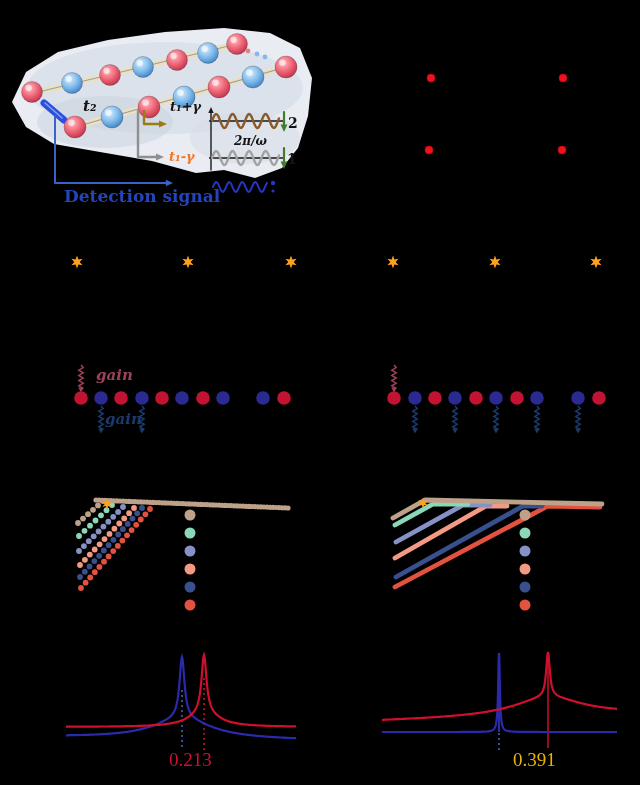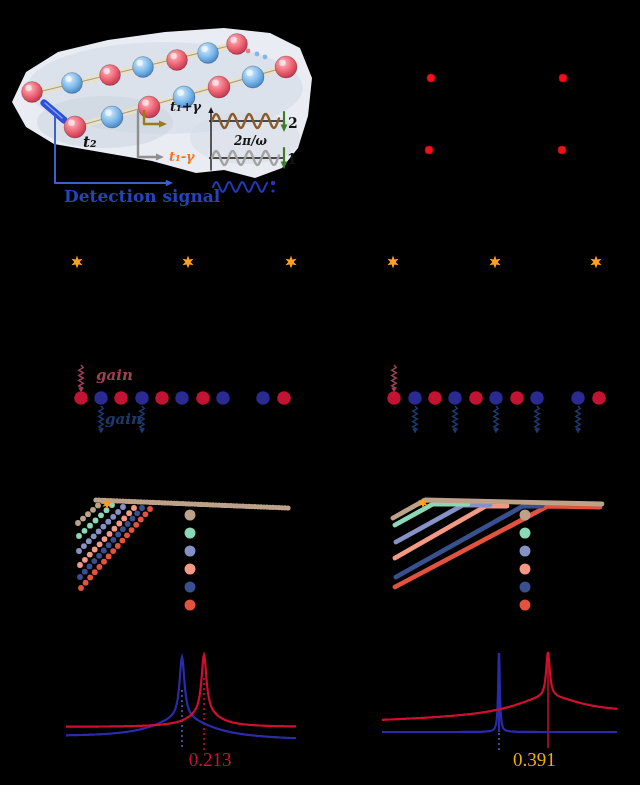--- a/index.html
+++ b/index.html
@@ -1,29 +1,29 @@
 <!DOCTYPE html>
 <html><head>
 <meta charset="utf-8">
 <style>
   html,body{margin:0;padding:0;background:#000;}
   .canvas{position:relative;width:640px;height:785px;background:#000;overflow:hidden;
           font-family:"DejaVu Serif",serif;}
   .canvas svg{position:absolute;left:0;top:0;}
   .lbl{position:absolute;line-height:1;white-space:nowrap;}
-  #lt2  {left:83px;top:97px;  font:italic 700 15px "DejaVu Serif",serif;color:#141414;margin-top:36px;}
+  #lt2  {left:83px;top:97px;  font:italic 700 15px "DejaVu Serif",serif;color:#141414;}
   #lt1p {left:170px;top:99px;font:italic 700 13px "DejaVu Serif",serif;color:#141414;}
   #lt1m {left:169px;top:149px;font:italic 700 13px "DejaVu Serif",serif;color:#f97316;}
   #lper {left:215px;top:134px;font:italic 700 12px "DejaVu Serif",serif;color:#141414;margin-left:19px;}
   #l2   {left:288px;top:115px;font:700 14px "DejaVu Serif",serif;color:#141414;}
   #l1   {left:287px;top:151px;font:700 14px "DejaVu Serif",serif;color:#141414;}
   #ldet {left:64px;top:186px; font:700 17px "DejaVu Serif",serif;color:#2444bb;}
   #lgain{left:96px;top:366px; font:italic 700 15px "DejaVu Serif",serif;color:#9c4257;}
   #lloss{left:105px;top:410px;font:italic 700 15px "DejaVu Serif",serif;color:#1c3a6d;}
-  #lpk1 {left:169px;top:749px;width:82px;text-align:center;font:400 19px "Liberation Serif",serif;color:#cf1030;}
+  #lpk1 {left:169px;top:749px;width:82px;font:400 19px "Liberation Serif",serif;color:#cf1030;}
   #lpk2 {left:513px;top:749px;width:82px;text-align:left;font:400 19px "Liberation Serif",serif;color:#eab308;}
 </style>
 </head>
 <body>
 
 <div class="canvas">
   <svg id="fig" width="640" height="785" viewBox="0 0 640 785">
     <defs>
       <radialGradient id="gradR" cx="38%" cy="32%" r="75%">
         <stop offset="0%" stop-color="#ffb9c0"></stop>

